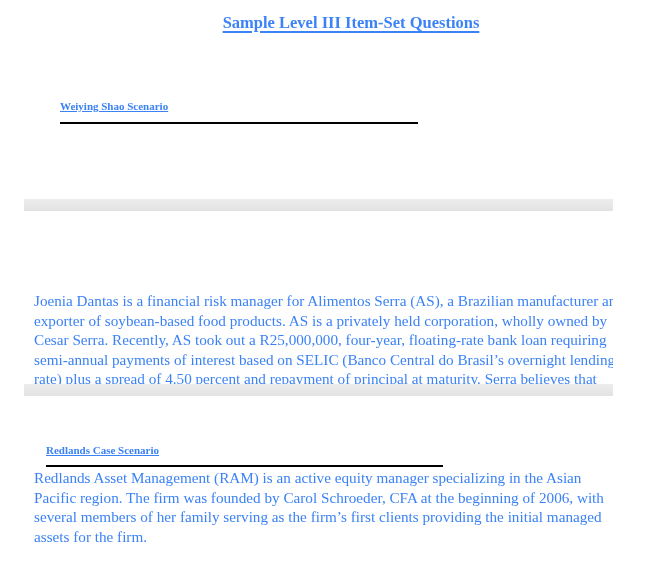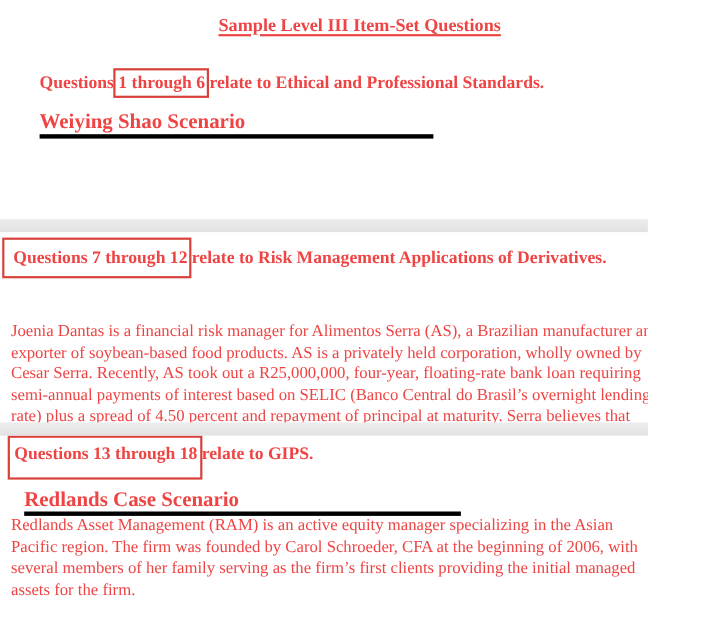--- a/index.html
+++ b/index.html
@@ -1,19 +1,20 @@
 <!DOCTYPE html>
 <html style="--annotation: #d8403a;"><head>
 <meta charset="utf-8">
 <style>
   html,body { margin:0; padding:0; background:#fff; }
   .page {
     position:relative; width:589px; height:570px; background:#ffffff;
-    font-family:"Liberation Serif","DejaVu Serif",serif; color:#ef4444;
+    font-family:"Liberation Serif","DejaVu Serif",serif; color:#3b82f6;
     overflow:hidden;
+    margin-left:24px;
   }
   .abs { position:absolute; }
 
   
   .doc-title { top:13px; left:0; width:654px; text-align:center;
     font-weight:bold; font-size:16.5px; }
   .doc-title span { text-decoration:underline; text-decoration-thickness:2px; text-underline-offset:3px; }
 
   
   .intro { font-weight:bold; font-size:16px; white-space:pre; }
@@ -25,21 +26,21 @@
   .redbox { position:relative; display:inline-block; }
   .redbox::after {
     content:""; position:absolute; border:2px solid var(--annotation,#d8403a);
     pointer-events:none;
   }
   .box-tight::after  { left:-5px; right:-4px; top:-5px;  bottom:-4px; }
   .box-roomy::after  { left:-10px; right:-4px; top:-10px; bottom:-9px; }
   .box-roomy2::after { left:-6px;  right:-5px; top:-8px;  bottom:-14px; }
 
   
-  .scenario { font-weight:bold; font-size:19px; border-bottom:4px solid #000000; }
+  .scenario { font-weight:bold; font-size:11px; border-bottom:2px solid #000000;text-decoration:underline; }
   .scenario-1 { left:36px; top:100px; width:358px; height:22px; }
   .scenario-2 { left:10px; top:265px; width:643px; height:22px; }
   .scenario-3 { left:22px; top:444px; width:397px; height:21px; }
 
   
   .para { font-size:15.2px; line-height:19.5px; white-space:pre; overflow:hidden; }
   .para-1 { left:36px; top:141px; width:600px; height:60px; }
   .para-2 { left:10px; top:291px; width:644px; height:98px; }
   .para-3 { left:10px; top:468px; width:644px; height:84px; }
 
@@ -53,41 +54,38 @@
 </style>
 </head>
 <body>
 
 <div class="page">
 
   <div class="abs doc-title">
     <span>Sample Level III Item-Set Questions</span>
   </div>
 
-  <div class="abs intro intro-1"><span>Questions </span><span class="redbox box-tight">1 through 6</span><span> relate to Ethical and Professional Standards.</span></div>
 
   <div class="abs scenario scenario-1">Weiying Shao Scenario</div>
 
 
   <div class="abs seam seam-1"></div>
 
-  <div class="abs intro intro-2"><span></span><span class="redbox box-roomy">Questions 7 through 12</span><span> relate to Risk Management Applications of Derivatives.</span></div>
 
 
   <div class="abs para para-2">Joenia Dantas is a financial risk manager for Alimentos Serra (AS), a Brazilian manufacturer and
 exporter of soybean-based food products. AS is a privately held corporation, wholly owned by
 Cesar Serra. Recently, AS took out a R25,000,000, four-year, floating-rate bank loan requiring
 semi-annual payments of interest based on SELIC (Banco Central do Brasil’s overnight lending
 rate) plus a spread of 4.50 percent and repayment of principal at maturity. Serra believes that</div>
 
   <div class="abs edge-line"></div>
 
   <div class="abs seam seam-2"></div>
 
-  <div class="abs intro intro-3"><span></span><span class="redbox box-roomy2">Questions 13 through 18</span><span> relate to GIPS.</span></div>
 
   <div class="abs scenario scenario-3">Redlands Case Scenario</div>
 
   <div class="abs para para-3">Redlands Asset Management (RAM) is an active equity manager specializing in the Asian
 Pacific region. The firm was founded by Carol Schroeder, CFA at the beginning of 2006, with
 several members of her family serving as the firm’s first clients providing the initial managed
 assets for the firm.</div>
 
 </div>
 

